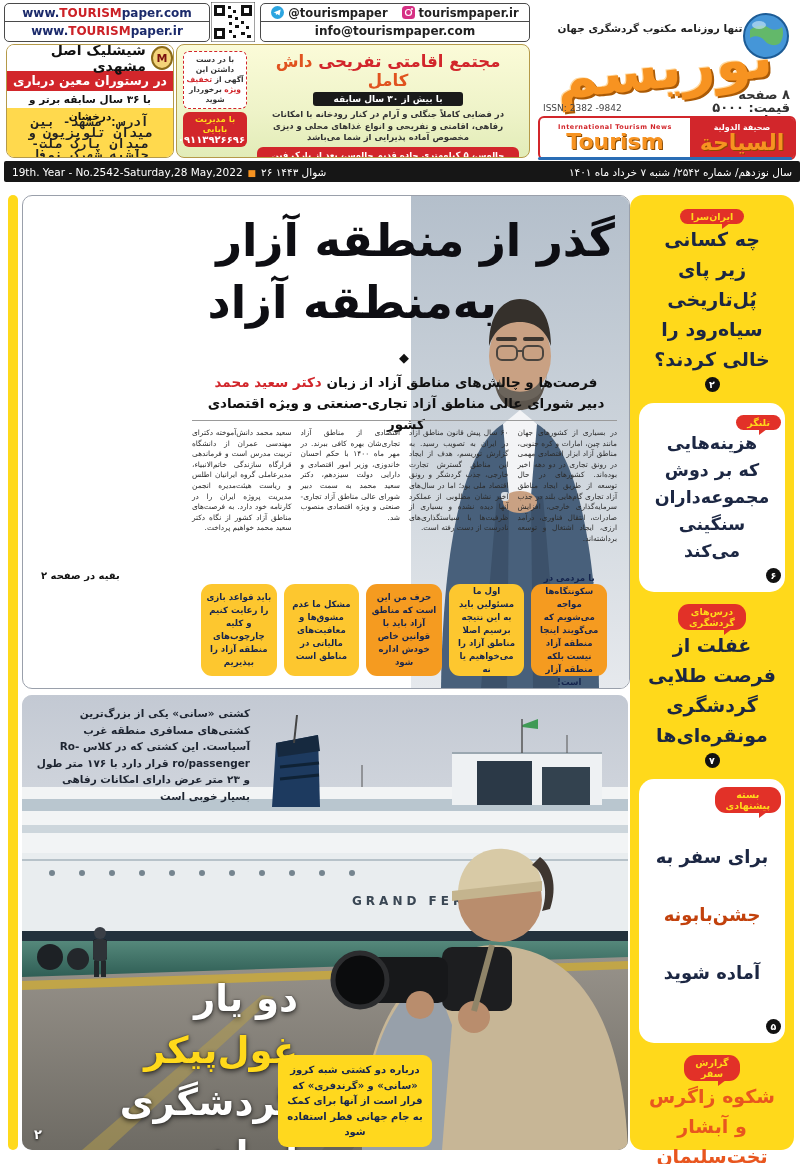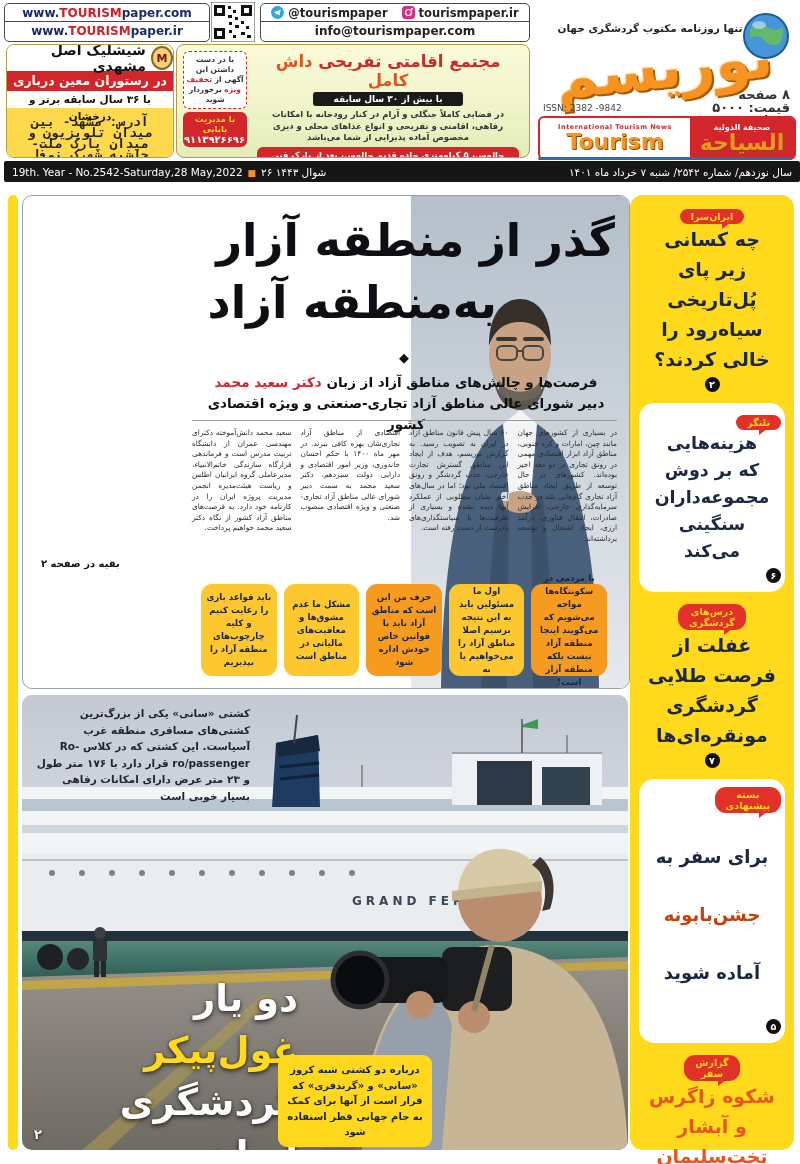--- a/index.html
+++ b/index.html
@@ -247,21 +247,21 @@
     <div>دبیر شورای عالی مناطق آزاد تجاری-صنعتی و ویژه اقتصادی کشور</div>
   </div>
   <div class="abs rule" style="right:12px;top:224px;width:425px;"></div>
 
   <div class="abs cols rtl" style="right:12px;top:232px;width:425px;height:132px;">
     <div class="col">در بسیاری از کشورهای جهان مانند چین، امارات و کره جنوبی، مناطق آزاد ابزار اقتصادی مهمی در رونق تجاری در دو دهه اخیر بوده‌اند. کشورهای در حال توسعه از طریق ایجاد مناطق آزاد تجاری گام‌هایی بلند در جذب سرمایه‌گذاری خارجی، افزایش صادرات، انتقال فناوری، درآمد ارزی، ایجاد اشتغال و توسعه برداشته‌اند.</div>
     <div class="col">۶۰ سال پیش قانون مناطق آزاد در ایران به تصویب رسید. به گزارش توریسم، هدف از ایجاد این مناطق گسترش تجارت خارجی، جذب گردشگر و رونق اقتصاد ملی بود؛ اما در سال‌های اخیر نشان مطلوبی از عملکرد آنها دیده نشده و بسیاری از ظرفیت‌ها با سیاستگذاری‌های نادرست از دست رفته است.</div>
     <div class="col">اقتصادی از مناطق آزاد تجاری‌شان بهره کافی ببرند. در مهر ماه ۱۴۰۰ با حکم احسان خاندوزی، وزیر امور اقتصادی و دارایی دولت سیزدهم، دکتر سعید محمد به سمت دبیر شورای عالی مناطق آزاد تجاری-صنعتی و ویژه اقتصادی منصوب شد.</div>
     <div class="col">سعید محمد دانش‌آموخته دکترای مهندسی عمران از دانشگاه تربیت مدرس است و فرماندهی قرارگاه سازندگی خاتم‌الانبیاء، مدیرعاملی گروه ایرانیان اطلس و ریاست هیئت‌مدیره انجمن مدیریت پروژه ایران را در کارنامه خود دارد. به فرصت‌های مناطق آزاد کشور از نگاه دکتر سعید محمد خواهیم پرداخت.</div>
   </div>
-  <div class="abs cont rtl" style="left:18px;top:362px;">بقیه در صفحه ۲</div>
+  <div class="abs cont rtl" style="left:18px;top:374px;">بقیه در صفحه ۲</div>
 
   <div class="abs quotes rtl" style="right:22px;top:388px;width:406px;height:92px;">
     <div class="qbox q-o">با مردمی در سکونتگاه‌ها مواجه می‌شویم که می‌گویند اینجا منطقه آزاد نیست بلکه منطقه آزار است!</div>
     <div class="qbox q-y">اول ما مسئولین باید به این نتیجه برسیم اصلا مناطق آزاد را می‌خواهیم یا نه</div>
     <div class="qbox q-o">حرف من این است که مناطق آزاد باید با قوانین خاص خودش اداره شود</div>
     <div class="qbox q-y">مشکل ما عدم مشوق‌ها و معافیت‌های مالیاتی در مناطق است</div>
     <div class="qbox q-y">باید قواعد بازی را رعایت کنیم و کلیه چارچوب‌های منطقه آزاد را بپذیریم</div>
   </div>
 </div>
 

